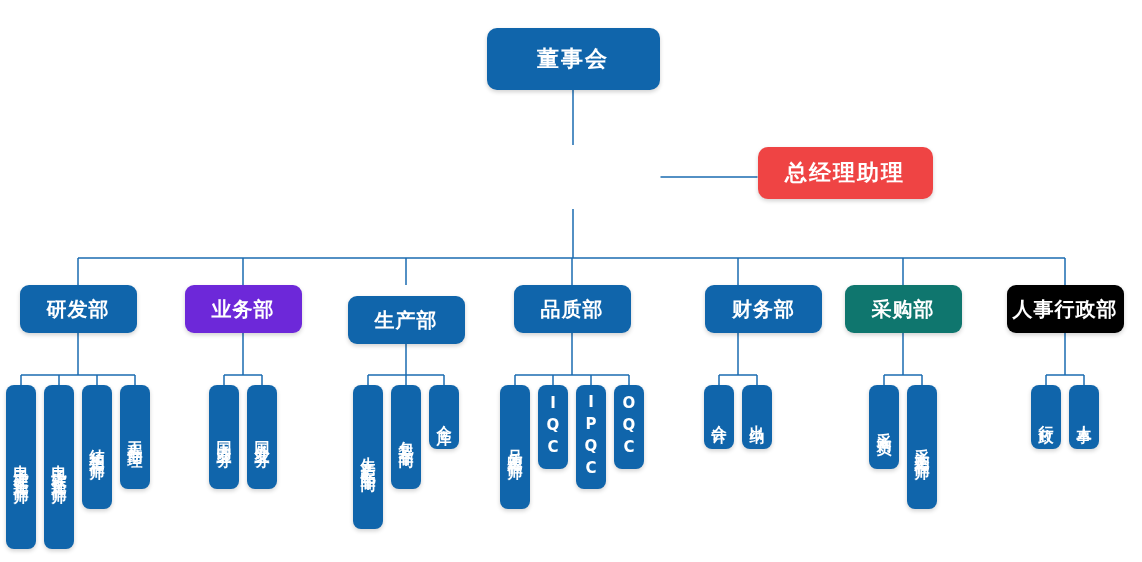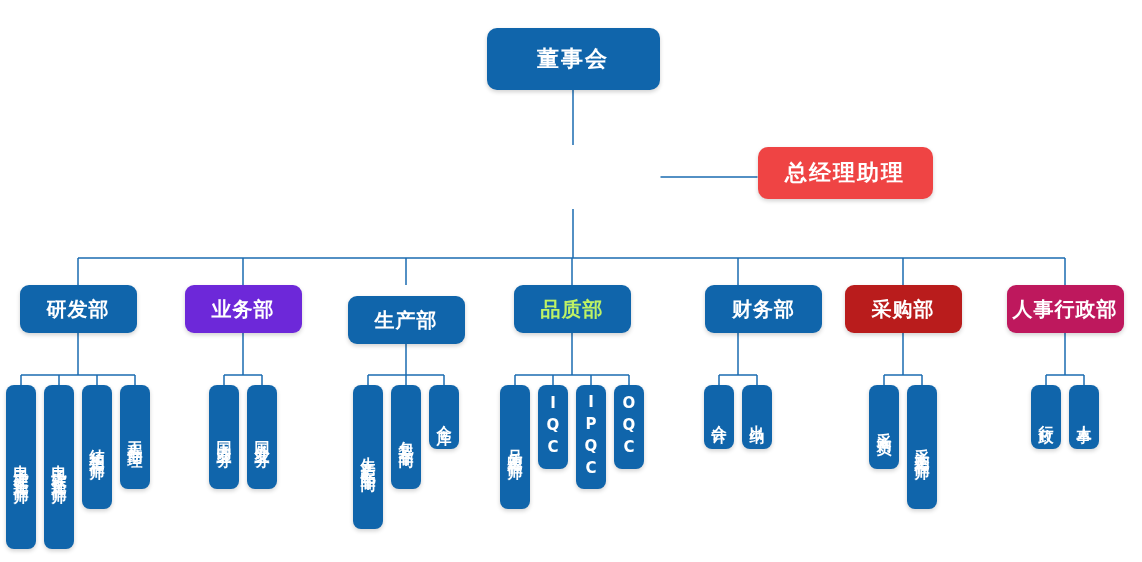--- a/index.html
+++ b/index.html
@@ -118,28 +118,28 @@
       <div class="box lvl3" style="left: 44px; top: 385px; width: 30px; height: 164px; background: rgb(16, 101, 171); color: rgb(255, 255, 255);">电子软件工程师</div>
       <div class="box lvl3" style="left: 82px; top: 385px; width: 30px; height: 124px; background: rgb(16, 101, 171); color: rgb(255, 255, 255);">结构工程师</div>
       <div class="box lvl3" style="left: 120px; top: 385px; width: 30px; height: 104px; background: rgb(16, 101, 171); color: rgb(255, 255, 255);">工程助理</div>
       <div class="box lvl2" style="left: 184.5px; top: 285px; width: 117px; height: 48px; background: #6d28d9; color: rgb(255, 255, 255);">业务部</div>
       <div class="box lvl3" style="left: 209px; top: 385px; width: 30px; height: 104px; background: rgb(16, 101, 171); color: rgb(255, 255, 255);">国内业务</div>
       <div class="box lvl3" style="left: 247px; top: 385px; width: 30px; height: 104px; background: rgb(16, 101, 171); color: rgb(255, 255, 255);">国外业务</div>
       <div class="box lvl2" style="left: 347.5px; top: 296px; width: 117px; height: 48px; background: rgb(16, 101, 171); color: rgb(255, 255, 255);">生产部</div>
       <div class="box lvl3" style="left: 353px; top: 385px; width: 30px; height: 144px; background: rgb(16, 101, 171); color: rgb(255, 255, 255);">生产装配车间</div>
       <div class="box lvl3" style="left: 391px; top: 385px; width: 30px; height: 104px; background: rgb(16, 101, 171); color: rgb(255, 255, 255);">包装车间</div>
       <div class="box lvl3" style="left: 429px; top: 385px; width: 30px; height: 64px; background: rgb(16, 101, 171); color: rgb(255, 255, 255);">仓库</div>
-      <div class="box lvl2" style="left: 513.5px; top: 285px; width: 117px; height: 48px; background: rgb(16, 101, 171); color: #bef264;">品质部</div>
+      <div class="box lvl2" style="left: 513.5px; top: 285px; width: 117px; height: 48px; background: rgb(16, 101, 171); color: #ffffff;">品质部</div>
       <div class="box lvl3" style="left: 500px; top: 385px; width: 30px; height: 124px; background: rgb(16, 101, 171); color: rgb(255, 255, 255);">品质工程师</div>
       <div class="box lvl3" style="left: 538px; top: 385px; width: 30px; height: 84px; background: rgb(16, 101, 171); color: rgb(255, 255, 255);">IQC</div>
       <div class="box lvl3" style="left: 576px; top: 385px; width: 30px; height: 104px; background: rgb(16, 101, 171); color: rgb(255, 255, 255);">IPQC</div>
       <div class="box lvl3" style="left: 614px; top: 385px; width: 30px; height: 84px; background: rgb(16, 101, 171); color: rgb(255, 255, 255);">OQC</div>
       <div class="box lvl2" style="left: 705px; top: 285px; width: 117px; height: 48px; background: rgb(16, 101, 171); color: rgb(255, 255, 255);">财务部</div>
       <div class="box lvl3" style="left: 704px; top: 385px; width: 30px; height: 64px; background: rgb(16, 101, 171); color: rgb(255, 255, 255);">会计</div>
       <div class="box lvl3" style="left: 742px; top: 385px; width: 30px; height: 64px; background: rgb(16, 101, 171); color: rgb(255, 255, 255);">出纳</div>
-      <div class="box lvl2" style="left: 844.5px; top: 285px; width: 117px; height: 48px; background: #b91c1c; color: rgb(255, 255, 255);">采购部</div>
+      <div class="box lvl2" style="left: 844.5px; top: 285px; width: 117px; height: 48px; background: #0f766e; color: rgb(255, 255, 255);">采购部</div>
       <div class="box lvl3" style="left: 869px; top: 385px; width: 30px; height: 84px; background: rgb(16, 101, 171); color: rgb(255, 255, 255);">采购员</div>
       <div class="box lvl3" style="left: 907px; top: 385px; width: 30px; height: 124px; background: rgb(16, 101, 171); color: rgb(255, 255, 255);">采购工程师</div>
-      <div class="box lvl2" style="left: 1006.5px; top: 285px; width: 117px; height: 48px; background: #be185d; color: rgb(255, 255, 255);">人事行政部</div>
+      <div class="box lvl2" style="left: 1006.5px; top: 285px; width: 117px; height: 48px; background: #000000; color: rgb(255, 255, 255);">人事行政部</div>
       <div class="box lvl3" style="left: 1031px; top: 385px; width: 30px; height: 64px; background: rgb(16, 101, 171); color: rgb(255, 255, 255);">行政</div>
       <div class="box lvl3" style="left: 1069px; top: 385px; width: 30px; height: 64px; background: rgb(16, 101, 171); color: rgb(255, 255, 255);">人事</div>
     </div>
 </div>
 
 </body></html>

